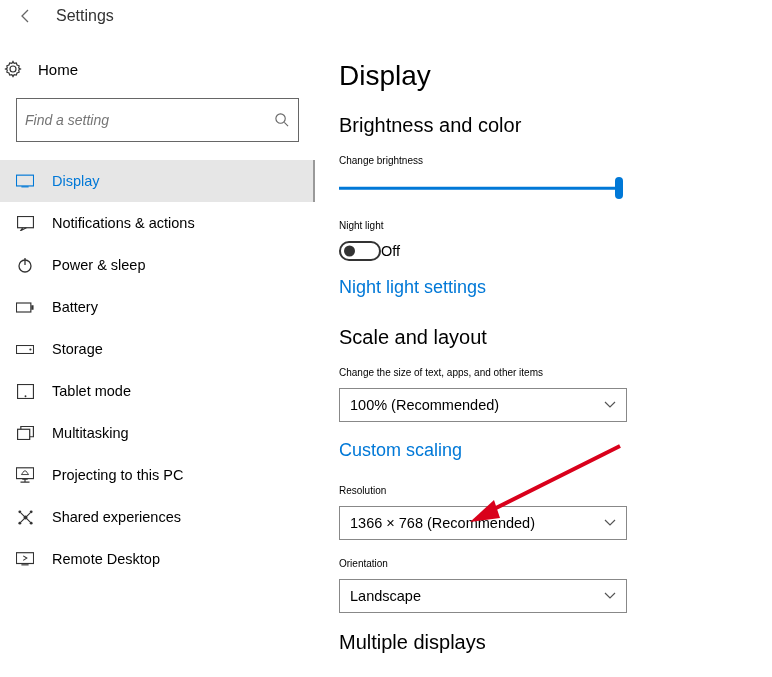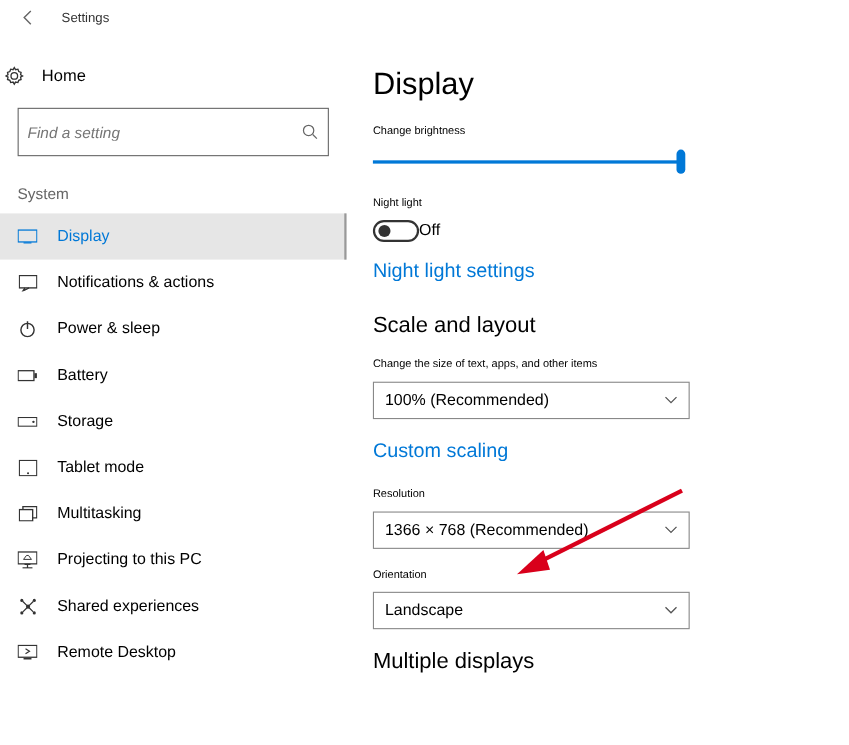--- a/index.html
+++ b/index.html
@@ -1,20 +1,20 @@
 <!DOCTYPE html>
 <html><head>
 <meta charset="utf-8">
 <style>
 * { box-sizing: border-box; margin: 0; padding: 0; }
 body { font-family: "Segoe UI", -apple-system, sans-serif; font-size: 14px; color: #000; background: #fff; width: 772px; height: 677px; overflow: hidden; position: relative; }
 
 .titlebar { display: flex; align-items: center; height: 32px; padding: 0 16px; }
 .back-btn { width: 20px; height: 20px; display: flex; align-items: center; justify-content: center; color: #666; cursor: pointer; }
-.titlebar-title { margin-left: 20px; font-size: 12px; color: #333; }
+.titlebar-title { margin-left: 20px; font-size: 16px; color: #333; }
 
 .layout { display: flex; height: calc(100% - 32px); }
 
 .sidebar { width: 315px; padding-top: 20px; }
 .home-row { display: flex; align-items: flex-end; padding: 8px 4px; margin-bottom: 12px; gap: 16px; cursor: pointer; }
 .home-row .icon { width: 18px; height: 18px; display:flex; align-items:center; justify-content:center; color:#333;}
 .home-row .label { font-size: 15px; }
 
 .search-wrap { padding: 0 16px 18px 16px; }
 .search-box { display: flex; align-items: center; border: 1px solid #666; height: 44px; padding: 0 8px; }
@@ -83,21 +83,20 @@
         <input type="text" placeholder="Find a setting" style="">
         <span class="search-icon">
           <svg width="15" height="15" viewBox="0 0 16 16">
               <circle cx="7" cy="7" r="5" stroke="currentColor" stroke-width="1.2" fill="none"></circle>
               <line x1="11" y1="11" x2="15" y2="15" stroke="currentColor" stroke-width="1.2"></line>
             </svg>
         </span>
       </div>
     </div>
 
-    <div class="section-label">System</div>
 
     <div class="nav-item active">
       <span class="icon">
           <svg width="18" height="14" viewBox="0 0 20 14">
             <rect x="0.5" y="0.5" width="19" height="12" stroke="currentColor" stroke-width="1.3" fill="none"></rect>
             <line x1="6" y1="13.5" x2="14" y2="13.5" stroke="currentColor" stroke-width="1.3"></line>
           </svg>
         </span>
       <span class="label">Display</span>
     </div>
@@ -187,20 +186,21 @@
           </svg>
         </span>
       <span class="label">Remote Desktop</span>
     </div>
 
   </div>
 
   <div class="main">
     <h1 class="page-title">Display</h1>
 
+    <h2 class="section-title">Brightness and color</h2>
 
     <div class="field-label">Change brightness</div>
     <div class="slider-wrap">
       <div class="slider-track"></div>
       <div class="slider-thumb"></div>
     </div>
 
     <div class="field-label">Night light</div>
     <div class="toggle-row">
       <div class="toggle">

